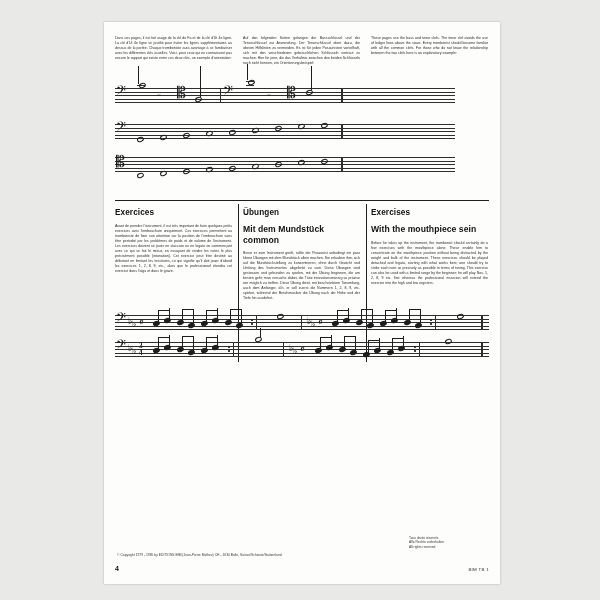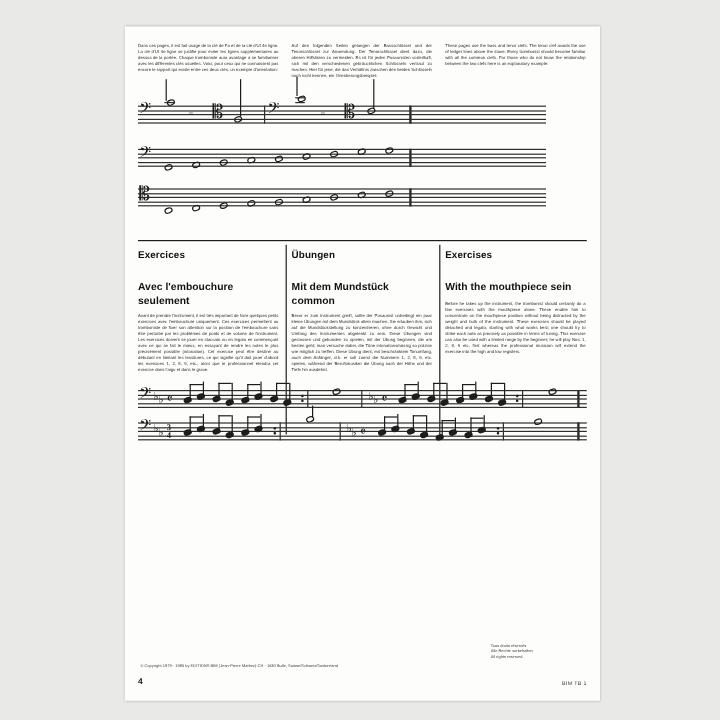--- a/index.html
+++ b/index.html
@@ -113,21 +113,21 @@
   .repdots i{
     position:absolute;display:block;
     width:1.5px;height:1.5px;border-radius:50%;background:#1d1d1d;
   }
 
   
   .rule{height:1px;background:#1d1d1d;width:374px;}
   .headrow{display:flex;gap:11px;width:374px;}
   .h1{
     font-size:8.2px;font-weight:700;color:#111;
-    margin:4px 0 17px 0;letter-spacing:.1px;
+    margin:4px 0 7px 0;letter-spacing:.1px;
   }
   .h2{
     font-size:8.6px;font-weight:700;color:#111;
     line-height:10.5px;margin:0 0 6px 0;letter-spacing:.05px;
   }
   .vdiv{
     position:absolute;width:1px;background:#1d1d1d;
   }
 
   
@@ -243,21 +243,20 @@
       </div>
 
       <div class="rule" style="margin-top:28px;"></div>
 
       <div class="headrow" style="position:relative;margin-top:3px;">
         <div class="vdiv" style="left:123px;top:0;height:158px;"></div>
         <div class="vdiv" style="left:251px;top:0;height:158px;"></div>
 
         <div class="col">
           <div class="h1">Exercices</div>
-          <div class="h2">Avec l'embouchure seulement</div>
           <div class="ptxt last">Avant de prendre l'instrument, il est très important de faire quelques petits exercices avec l'embouchure uniquement. Ces exercices permettent au tromboniste de fixer son attention sur la position de l'embouchure sans être perturbé par les problèmes de poids et de volume de l'instrument. Les exercices doivent se jouer en staccato ou en legato en commençant avec ce qui se fait le mieux, en essayant de rendre les notes le plus précisément possible (intonation). Cet exercice peut être destiné au débutant en limitant les tessitures, ce qui signifie qu'il doit jouer d'abord les exercices 1, 2, 8, 9, etc., alors que le professionnel étendra cet exercice dans l'aigu et dans le grave.</div>
         </div>
         <div class="col">
           <div class="h1">Übungen</div>
           <div class="h2">Mit dem Mundstück common</div>
           <div class="ptxt last">Bevor er zum Instrument greift, sollte der Posaunist unbedingt ein paar kleine Übungen mit dem Mundstück allein machen. Sie erlauben ihm, sich auf die Mundstückstellung zu konzentrieren, ohne durch Gewicht und Umfang des Instrumentes abgelenkt zu sein. Diese Übungen sind gestossen und gebunden zu spielen, mit der Übung beginnen, die am besten geht; man versuche dabei, die Töne intonationsmässig so präzise wie möglich zu treffen. Diese Übung dient, mit beschränktem Tonumfang, auch dem Anfänger, d.h. er soll zuerst die Nummern 1, 2, 8, 9, etc. spielen, während der Berufsmusiker die Übung nach der Höhe und der Tiefe hin ausdehnt.</div>
         </div>
         <div class="col">
           <div class="h1">Exercises</div>
           <div class="h2">With the mouthpiece sein</div>

